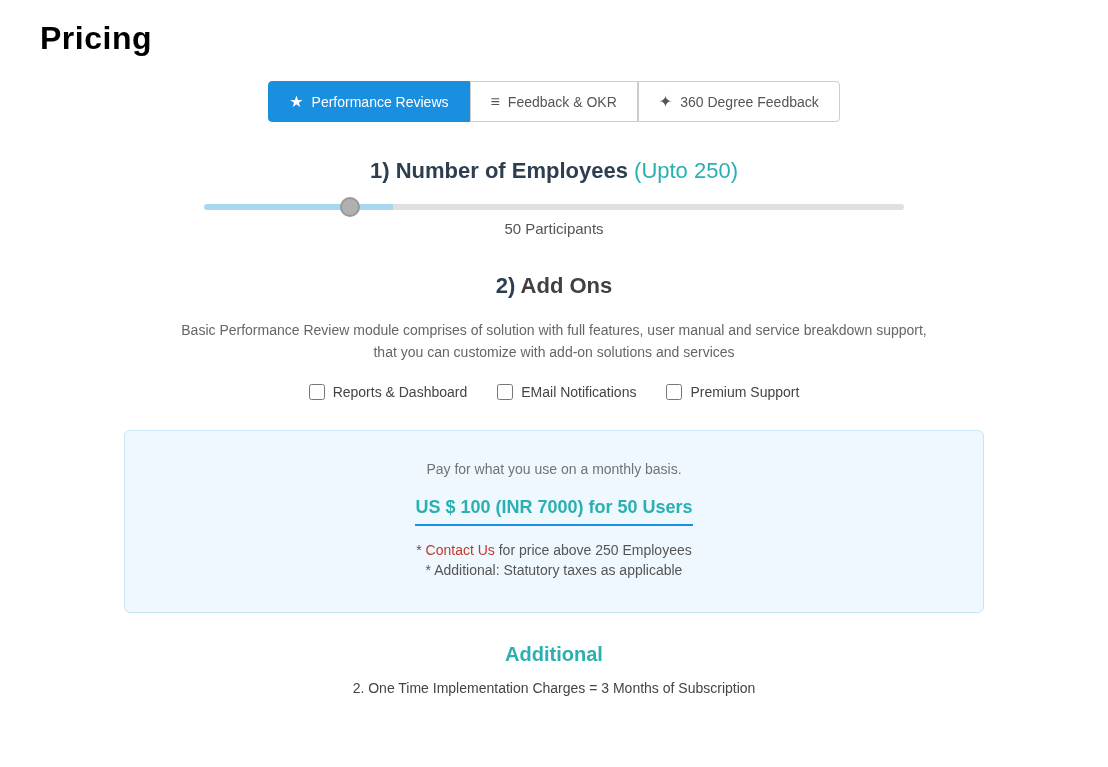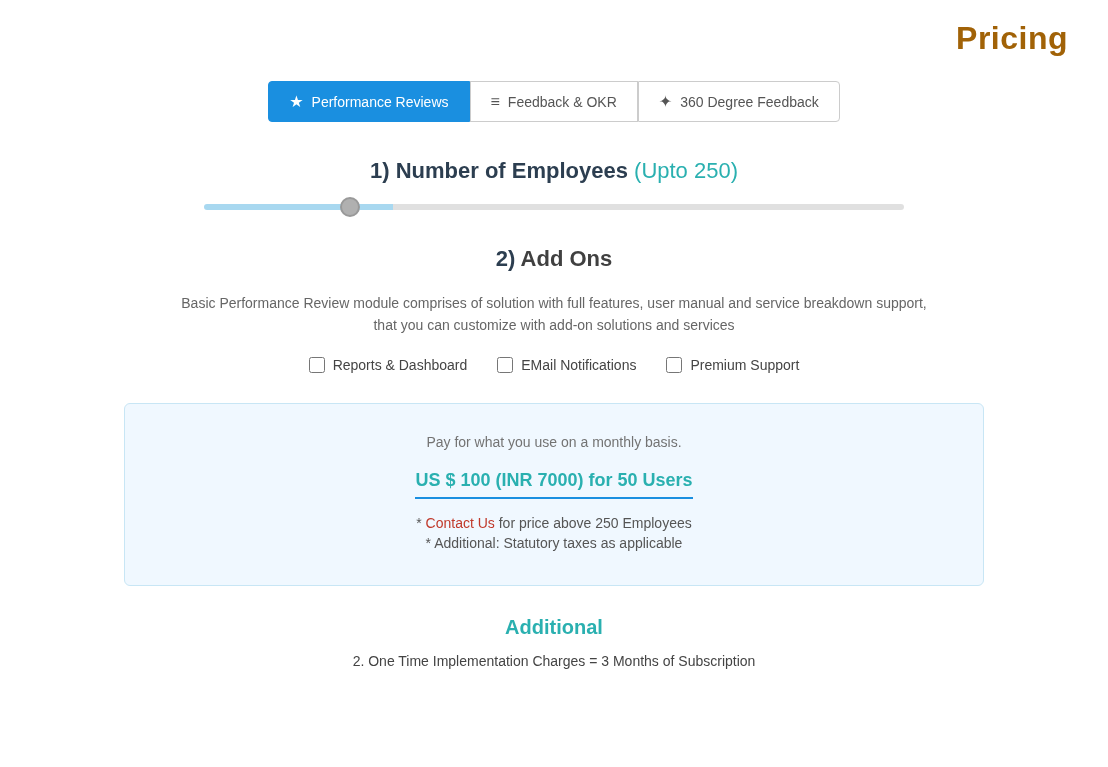--- a/index.html
+++ b/index.html
@@ -16,24 +16,24 @@
       min-height: 767px;
     }
 
     .page-wrapper {
       max-width: 1108px;
       margin: 0 auto;
       padding: 20px 40px;
     }
 
     .page-title {
-      text-align: right;
+      text-align: left;
       font-size: 32px;
       font-weight: 600;
-      color: #a16207;
+      color: #000000;
       margin-bottom: 24px;
       letter-spacing: 0.5px;
     }
 
     
     .tab-bar {
       display: flex;
       justify-content: center;
       gap: 0;
       margin-bottom: 36px;
@@ -254,20 +254,21 @@
       <span class="tab-icon">✦</span>
       <span>360 Degree Feedback</span>
     </div>
   </div>
 
   <div class="slider-section">
     <h2 class="section-heading">1) <strong style="font-weight:700;color:#2c3e50">Number of Employees</strong> <span style="color:#2ab0b0;font-weight:400">(Upto 250)</span></h2>
     <div class="slider-container">
       <input type="range" min="0" max="250" value="50" id="employee-slider" style="">
     </div>
+    <p class="slider-label">50 Participants</p>
   </div>
 
   <div class="addons-section">
     <h2 class="section-heading">2) <strong style="font-weight:700;color:#404040">Add Ons</strong></h2>
     <p class="addons-description">
       <span>Basic Performance Review module comprises of solution with full features, user manual and service breakdown support,</span><br>
       <span>that you can customize with add-on solutions and services</span>
     </p>
     <div class="checkboxes-row">
       <label class="checkbox-item">

